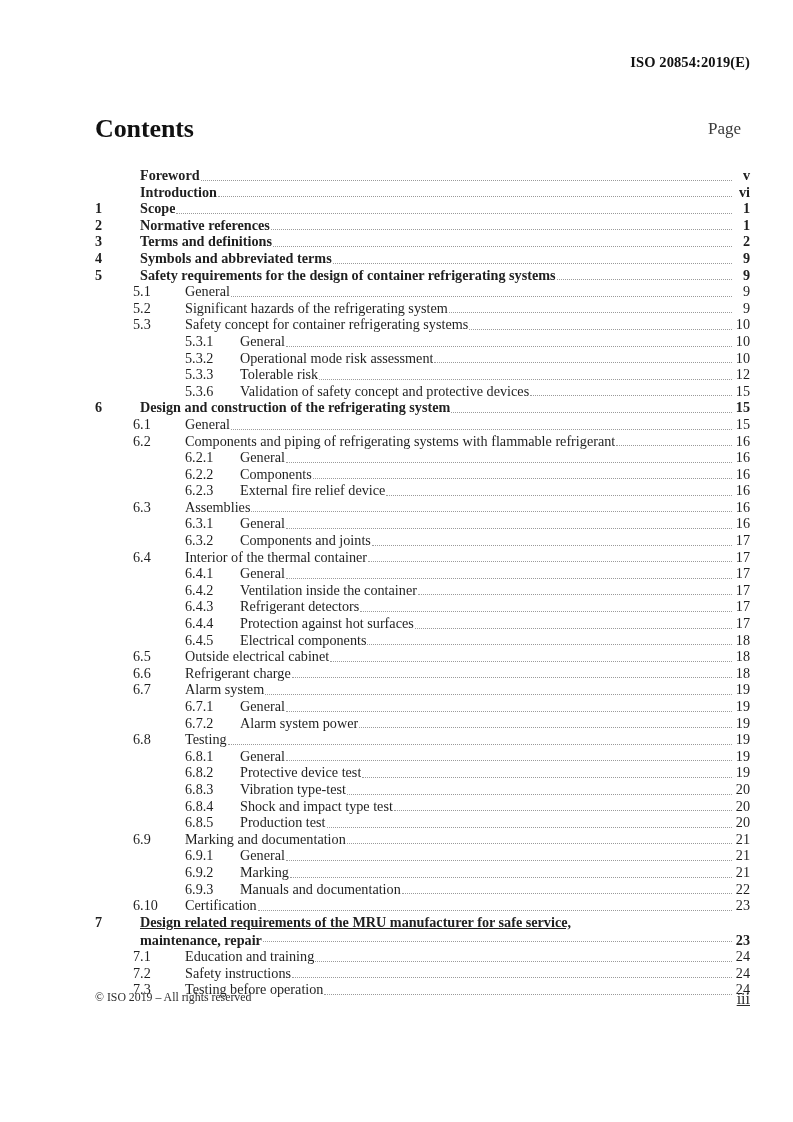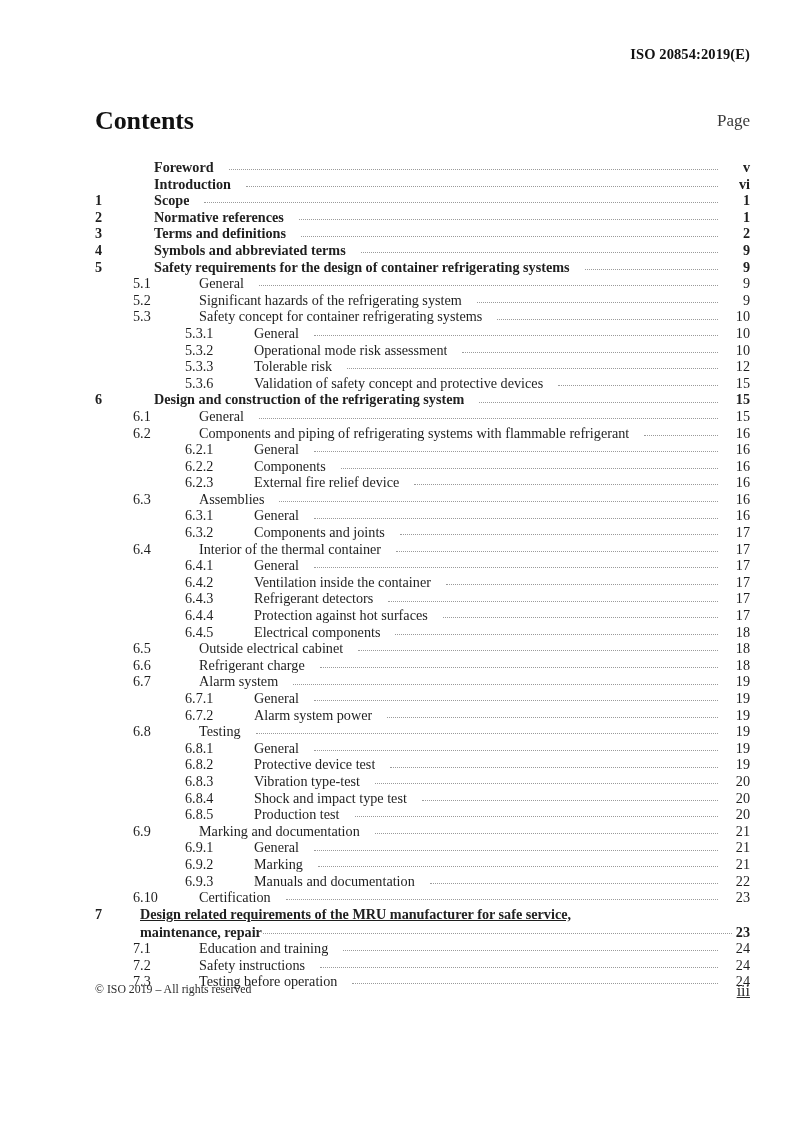--- a/index.html
+++ b/index.html
@@ -8,21 +8,21 @@
     background: #ffffff;
   }
   body {
     font-family: "Liberation Serif", "DejaVu Serif", serif;
     color: #1a1a1a;
   }
   .page {
     position: relative;
     width: 793px;
     height: 1033px;
-    margin: 4px auto;
+    margin: 12px auto;
     background: #ffffff;
     overflow: hidden;
   }
 
   
   .doc-header {
     position: absolute;
     top: 42px;
     left: 95px;
     right: 43px;
@@ -31,21 +31,21 @@
     font-size: 14.5px;
     letter-spacing: 0.1px;
     color: #111111;
   }
 
   
   .contents-row {
     position: absolute;
     top: 104px;
     left: 95px;
-    right: 43px;
+    right: 52px;
     display: flex;
     align-items: flex-end;
     justify-content: space-between;
   }
   .contents-title {
     font-size: 26px;
     font-weight: bold;
     line-height: 1;
     letter-spacing: -0.1px;
     color: #111111;
@@ -58,27 +58,26 @@
 
   
   .toc {
     position: absolute;
     top: 155px;
     left: 95px;
     right: 43px;
   }
   .toc-entry {
     display: flex;
-    align-items: flex-start;
+    align-items: flex-end;
     width: 100%;
     font-size: 14.2px;
     line-height: 16.6px;
     color: #1f1f1f;
     white-space: nowrap;
-    gap: 14px;
   }
   .toc-entry.lvl1 { font-weight: bold; }
   .toc-entry.lvl1 .num { font-weight: bold; }
 
   
   .num {
     flex: 0 0 auto;
     color: #1f1f1f;
   }
   .lvl1 .num { width: 45px; }

